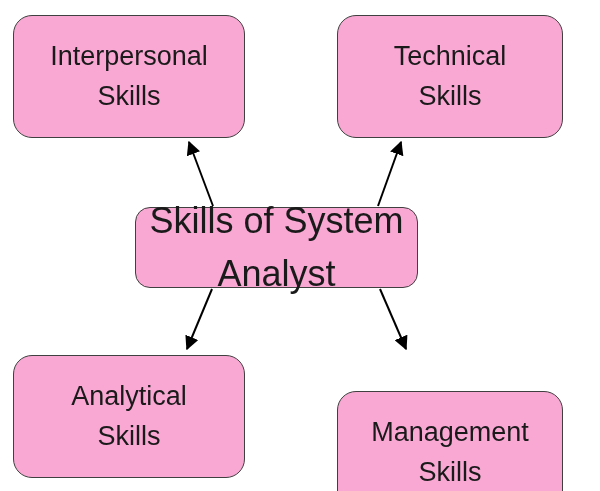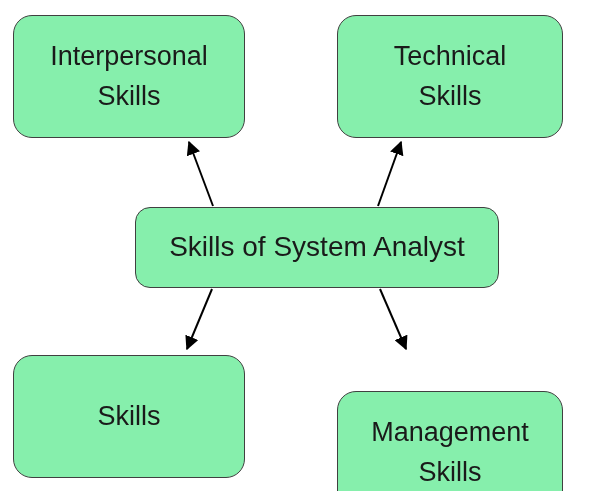--- a/index.html
+++ b/index.html
@@ -10,40 +10,40 @@
     position: relative;
     overflow: hidden;
   }
   .canvas {
     position: absolute;
     left: 0; top: 0;
     width: 600px; height: 491px;
   }
   .node {
     position: absolute;
-    background: #86efac;
+    background: #f9a8d4;
     border: 1.5px solid #404040;
     border-radius: 19px;
     display: flex;
     flex-direction: column;
     align-items: center;
     justify-content: center;
     text-align: center;
     color: #1a1a1a;
     font-size: 27px;
     line-height: 1.45;
   }
   .node-tl { left: 13px;  top: 15px;  width: 232px; height: 123px; }
   .node-tr { left: 337px; top: 15px;  width: 226px; height: 123px; }
   .node-bl { left: 13px;  top: 355px; width: 232px; height: 123px; }
   .node-br { left: 337px; top: 355px; width: 226px; height: 123px; margin-top: 36px; }
   .node-center {
-    left: 135px; top: 207px; width: 364px; height: 81px;
+    left: 135px; top: 207px; width: 283px; height: 81px;
     border-radius: 15px;
-    font-size: 28px;
+    font-size: 36px;
   }
   .arrows {
     position: absolute;
     left: 0; top: 0;
     width: 600px; height: 491px;
     pointer-events: none;
   }
 </style>
 </head>
 <body>
@@ -70,20 +70,21 @@
   <div class="node node-tr">
     <span>Technical</span>
     <span>Skills</span>
   </div>
 
   <div class="node node-center">
     <span>Skills of System Analyst</span>
   </div>
 
   <div class="node node-bl">
+    <span>Analytical</span>
     <span>Skills</span>
   </div>
 
   <div class="node node-br">
     <span>Management</span>
     <span>Skills</span>
   </div>
 
 </div>
 

